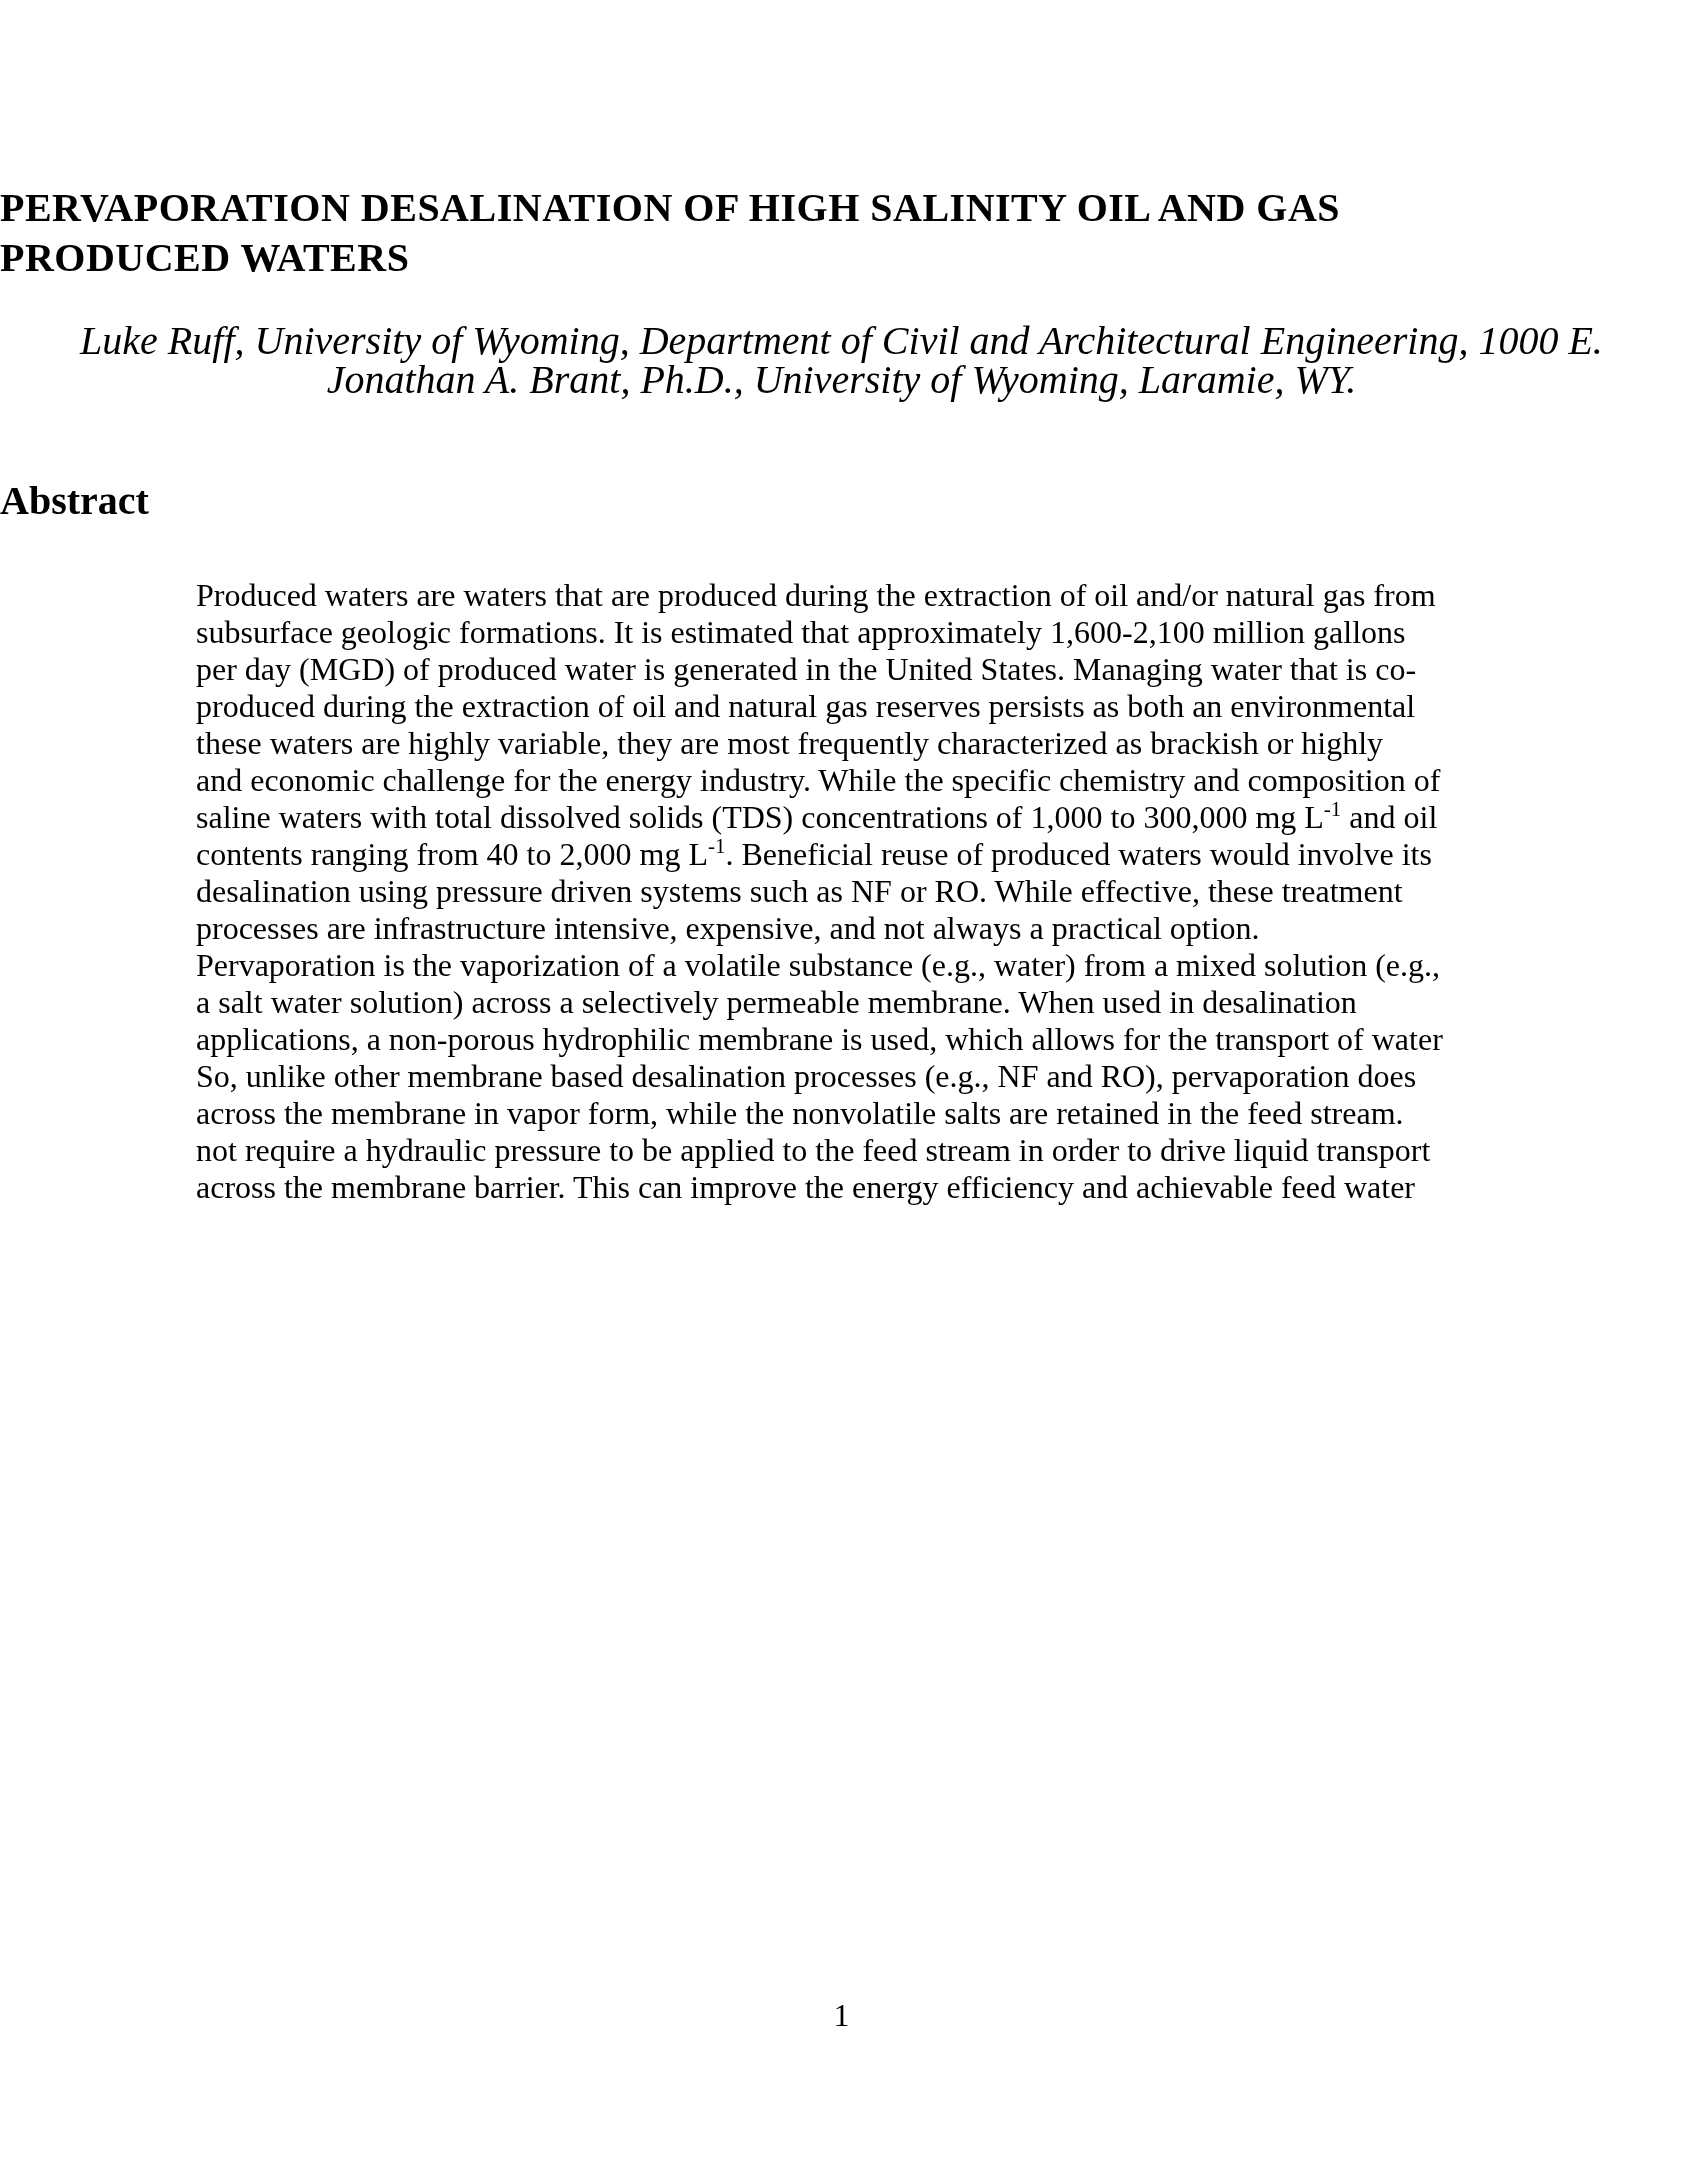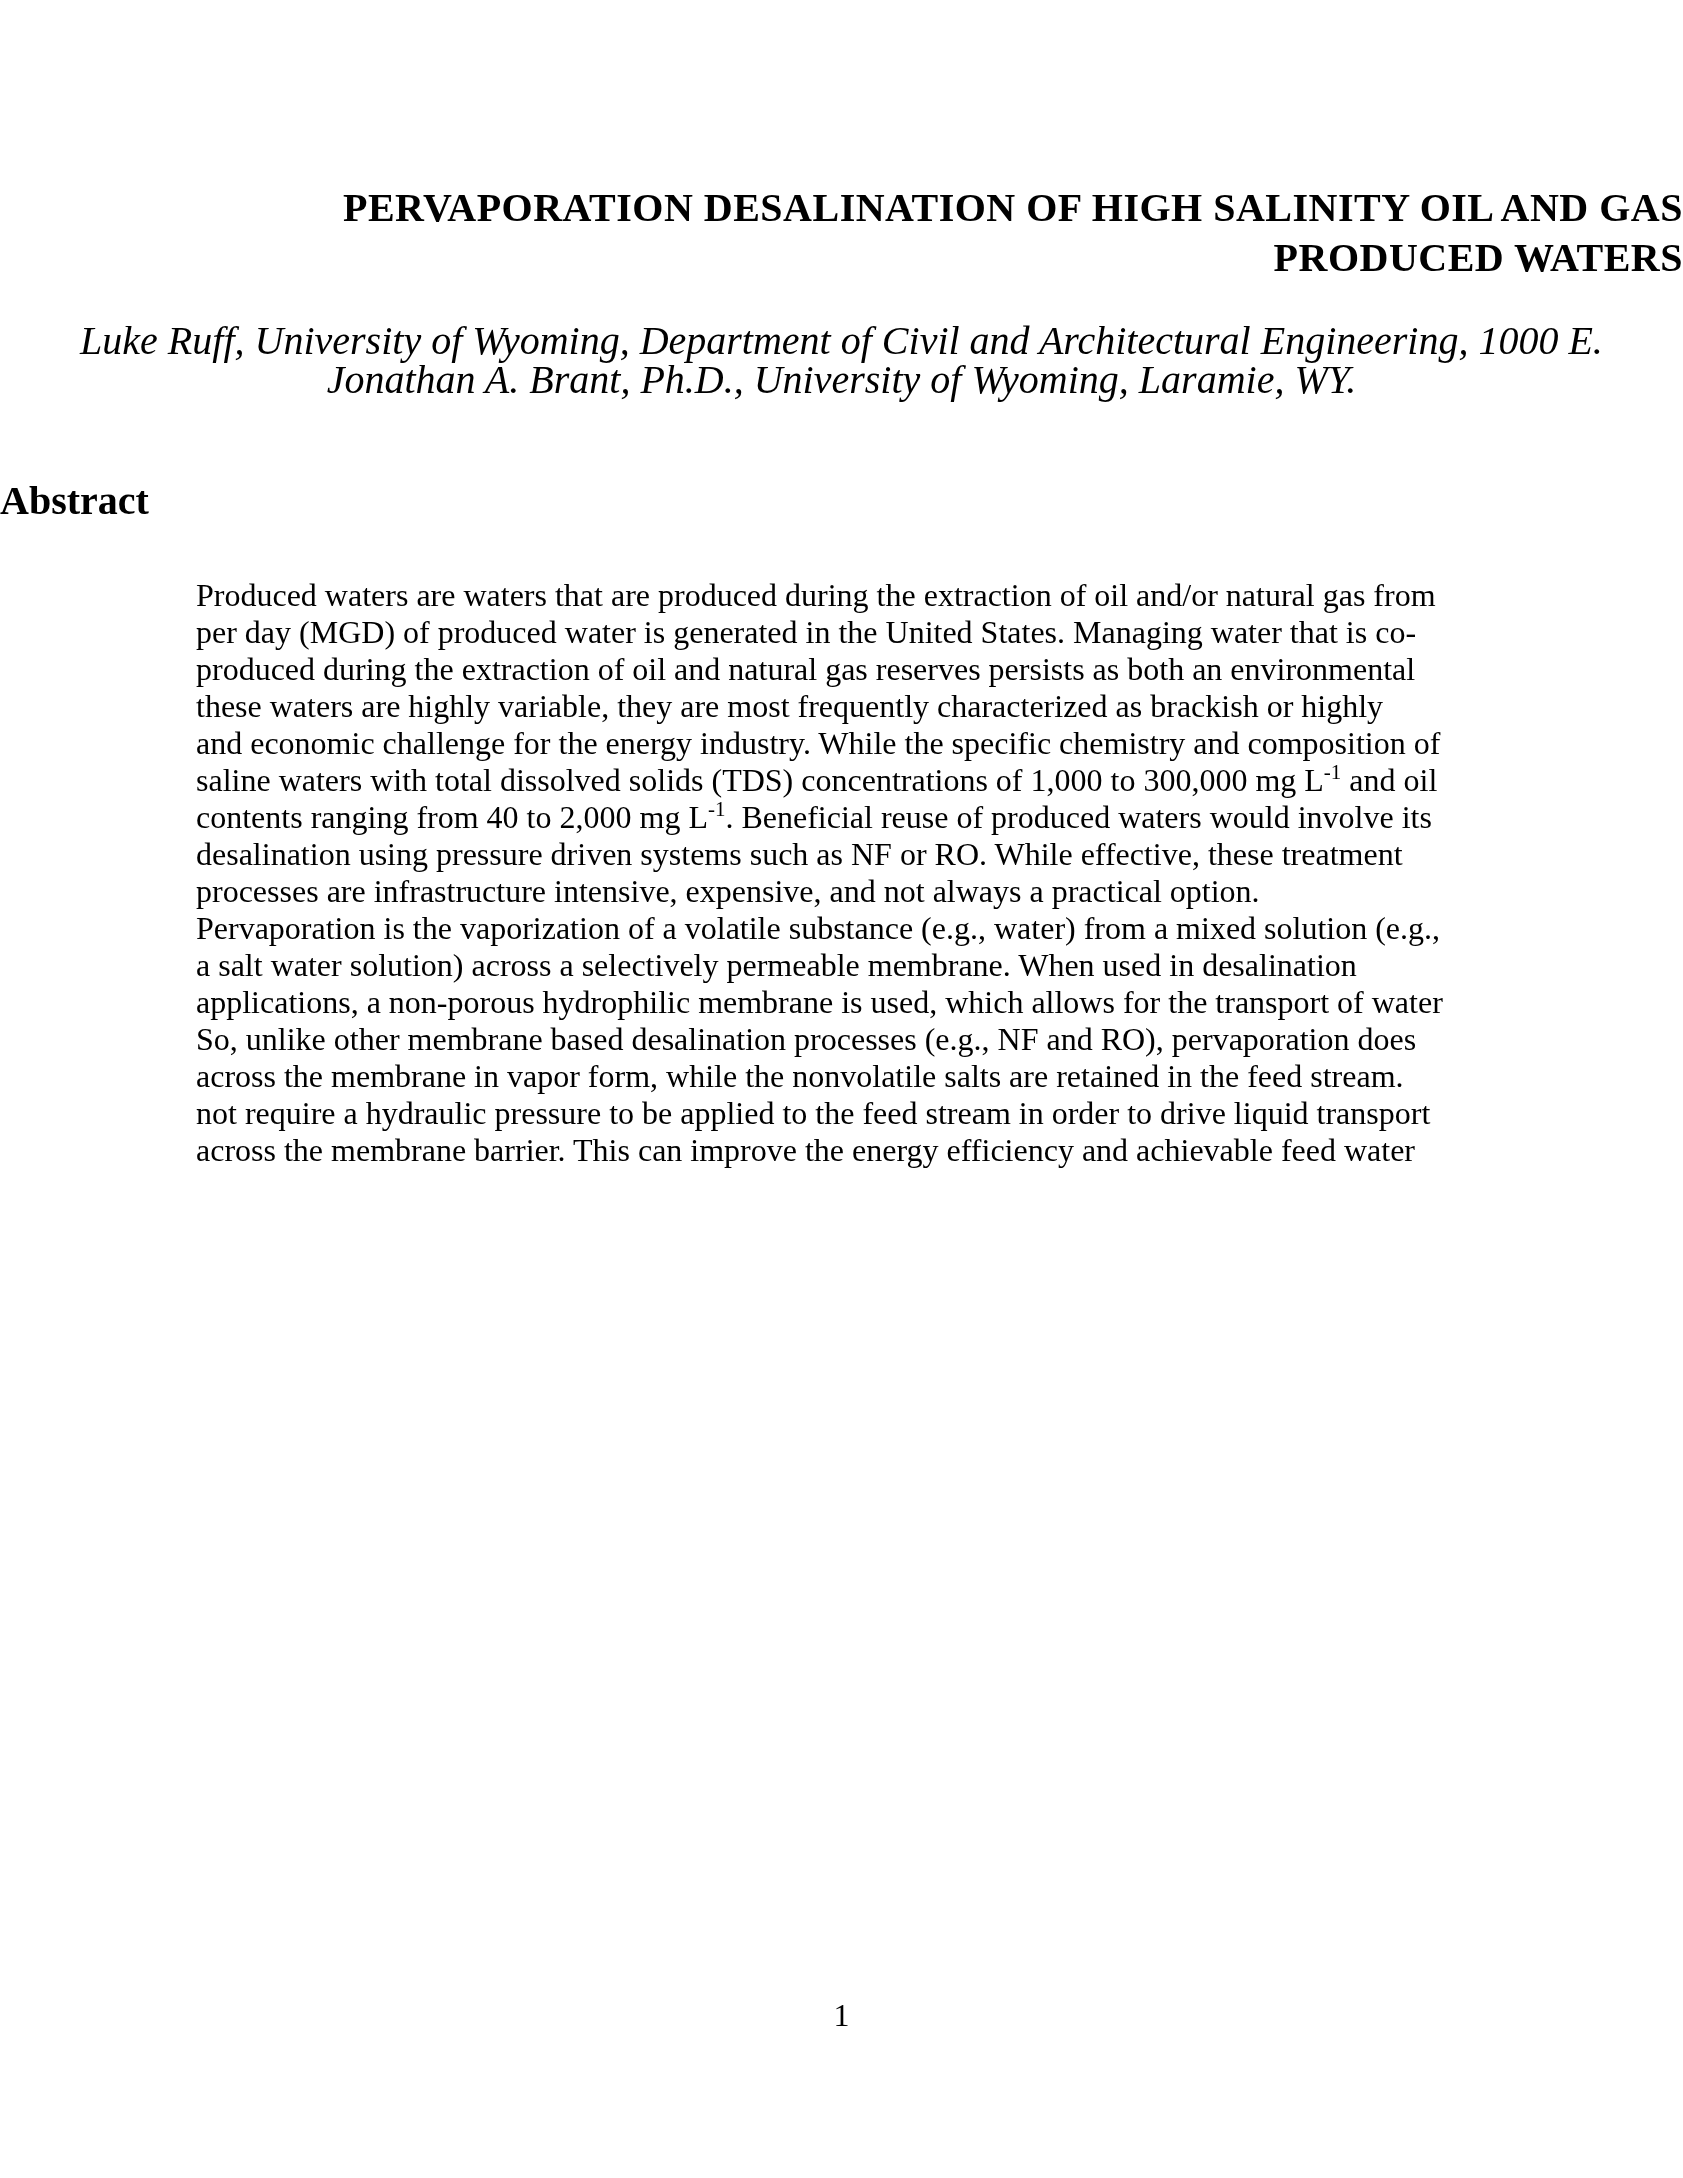--- a/index.html
+++ b/index.html
@@ -17,21 +17,21 @@
   .page {
     position: relative;
     width: 1683px;
     height: 2178px;
     background: #ffffff;
     overflow: hidden;
   }
   .title {
     margin: 0;
     padding-top: 183px;
-    text-align: right;
+    text-align: left;
     font-size: 40px;
     line-height: 50px;
     font-weight: bold;
     letter-spacing: 0.5px;
   }
   .authors {
     margin-top: 38px;
     text-align: center;
     font-style: italic;
     font-size: 40px;
@@ -90,20 +90,21 @@
     </div>
     <div class="author-line">
       <span>Jonathan A. Brant, Ph.D., University of Wyoming, Laramie, WY.</span>
     </div>
   </div>
 
   <h2 class="abstract-heading">Abstract</h2>
 
   <div class="abstract-body" id="abstract-body">
       <div class="abs-line"><span>Produced waters are waters that are produced during the extraction of oil and/or natural gas from</span></div>
+      <div class="abs-line"><span>subsurface geologic formations. It is estimated that approximately 1,600-2,100 million gallons</span></div>
       <div class="abs-line"><span>per day (MGD) of produced water is generated in the United States. Managing water that is co-</span></div>
       <div class="abs-line"><span>produced during the extraction of oil and natural gas reserves persists as both an environmental</span></div>
       <div class="abs-line"><span>these waters are highly variable, they are most frequently characterized as brackish or highly</span></div>
       <div class="abs-line"><span>and economic challenge for the energy industry. While the specific chemistry and composition of</span></div>
       <div class="abs-line"><span>saline waters with total dissolved solids (TDS) concentrations of 1,000 to 300,000 mg L</span><sup>-1</sup><span> and oil</span></div>
       <div class="abs-line"><span>contents ranging from 40 to 2,000 mg L</span><sup>-1</sup><span>. Beneficial reuse of produced waters would involve its</span></div>
       <div class="abs-line"><span>desalination using pressure driven systems such as NF or RO. While effective, these treatment</span></div>
       <div class="abs-line"><span>processes are infrastructure intensive, expensive, and not always a practical option.</span></div>
       <div class="abs-line"><span>Pervaporation is the vaporization of a volatile substance (e.g., water) from a mixed solution (e.g.,</span></div>
       <div class="abs-line"><span>a salt water solution) across a selectively permeable membrane. When used in desalination</span></div>

